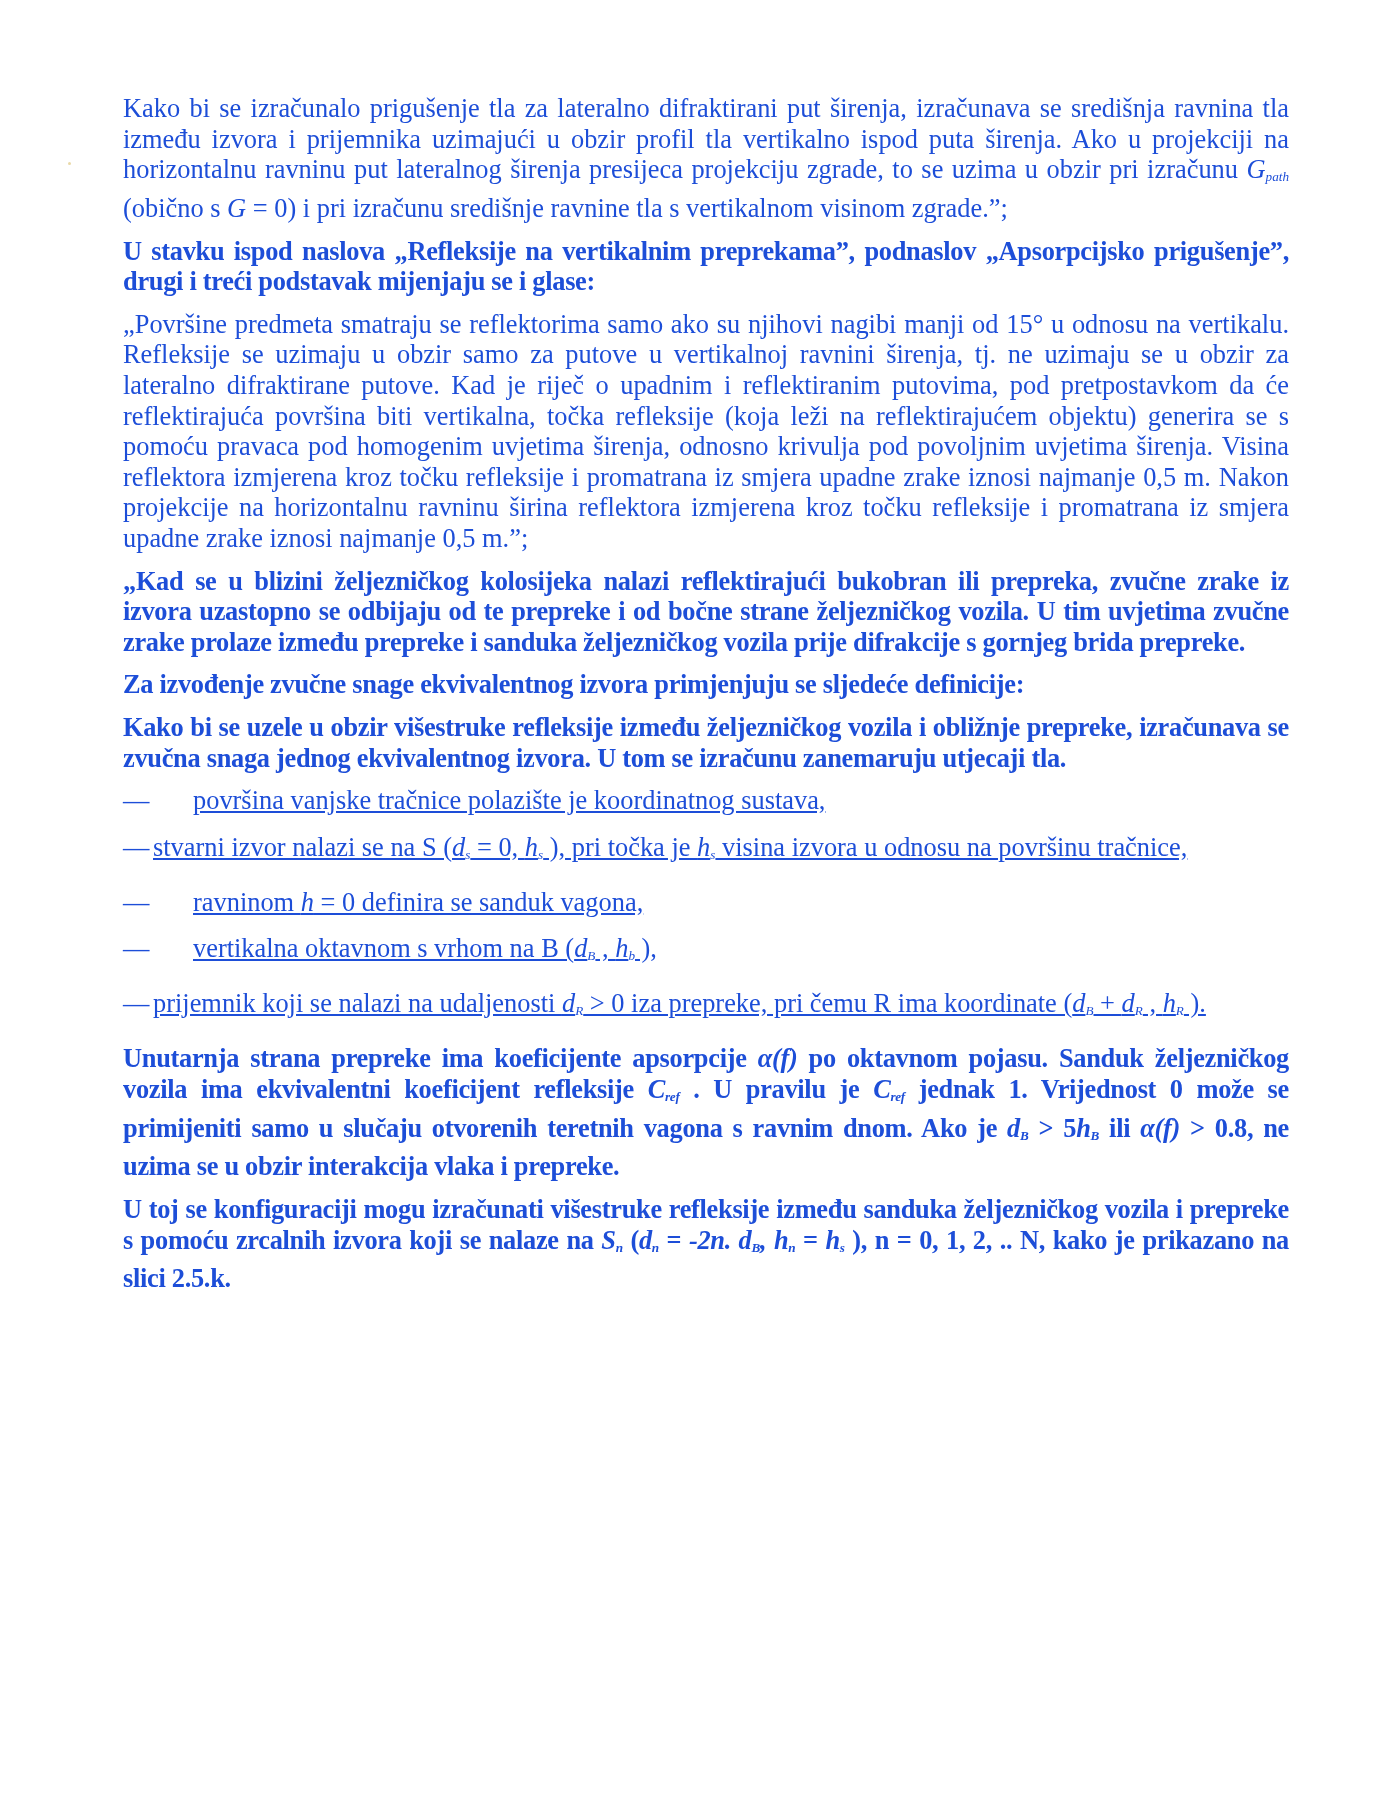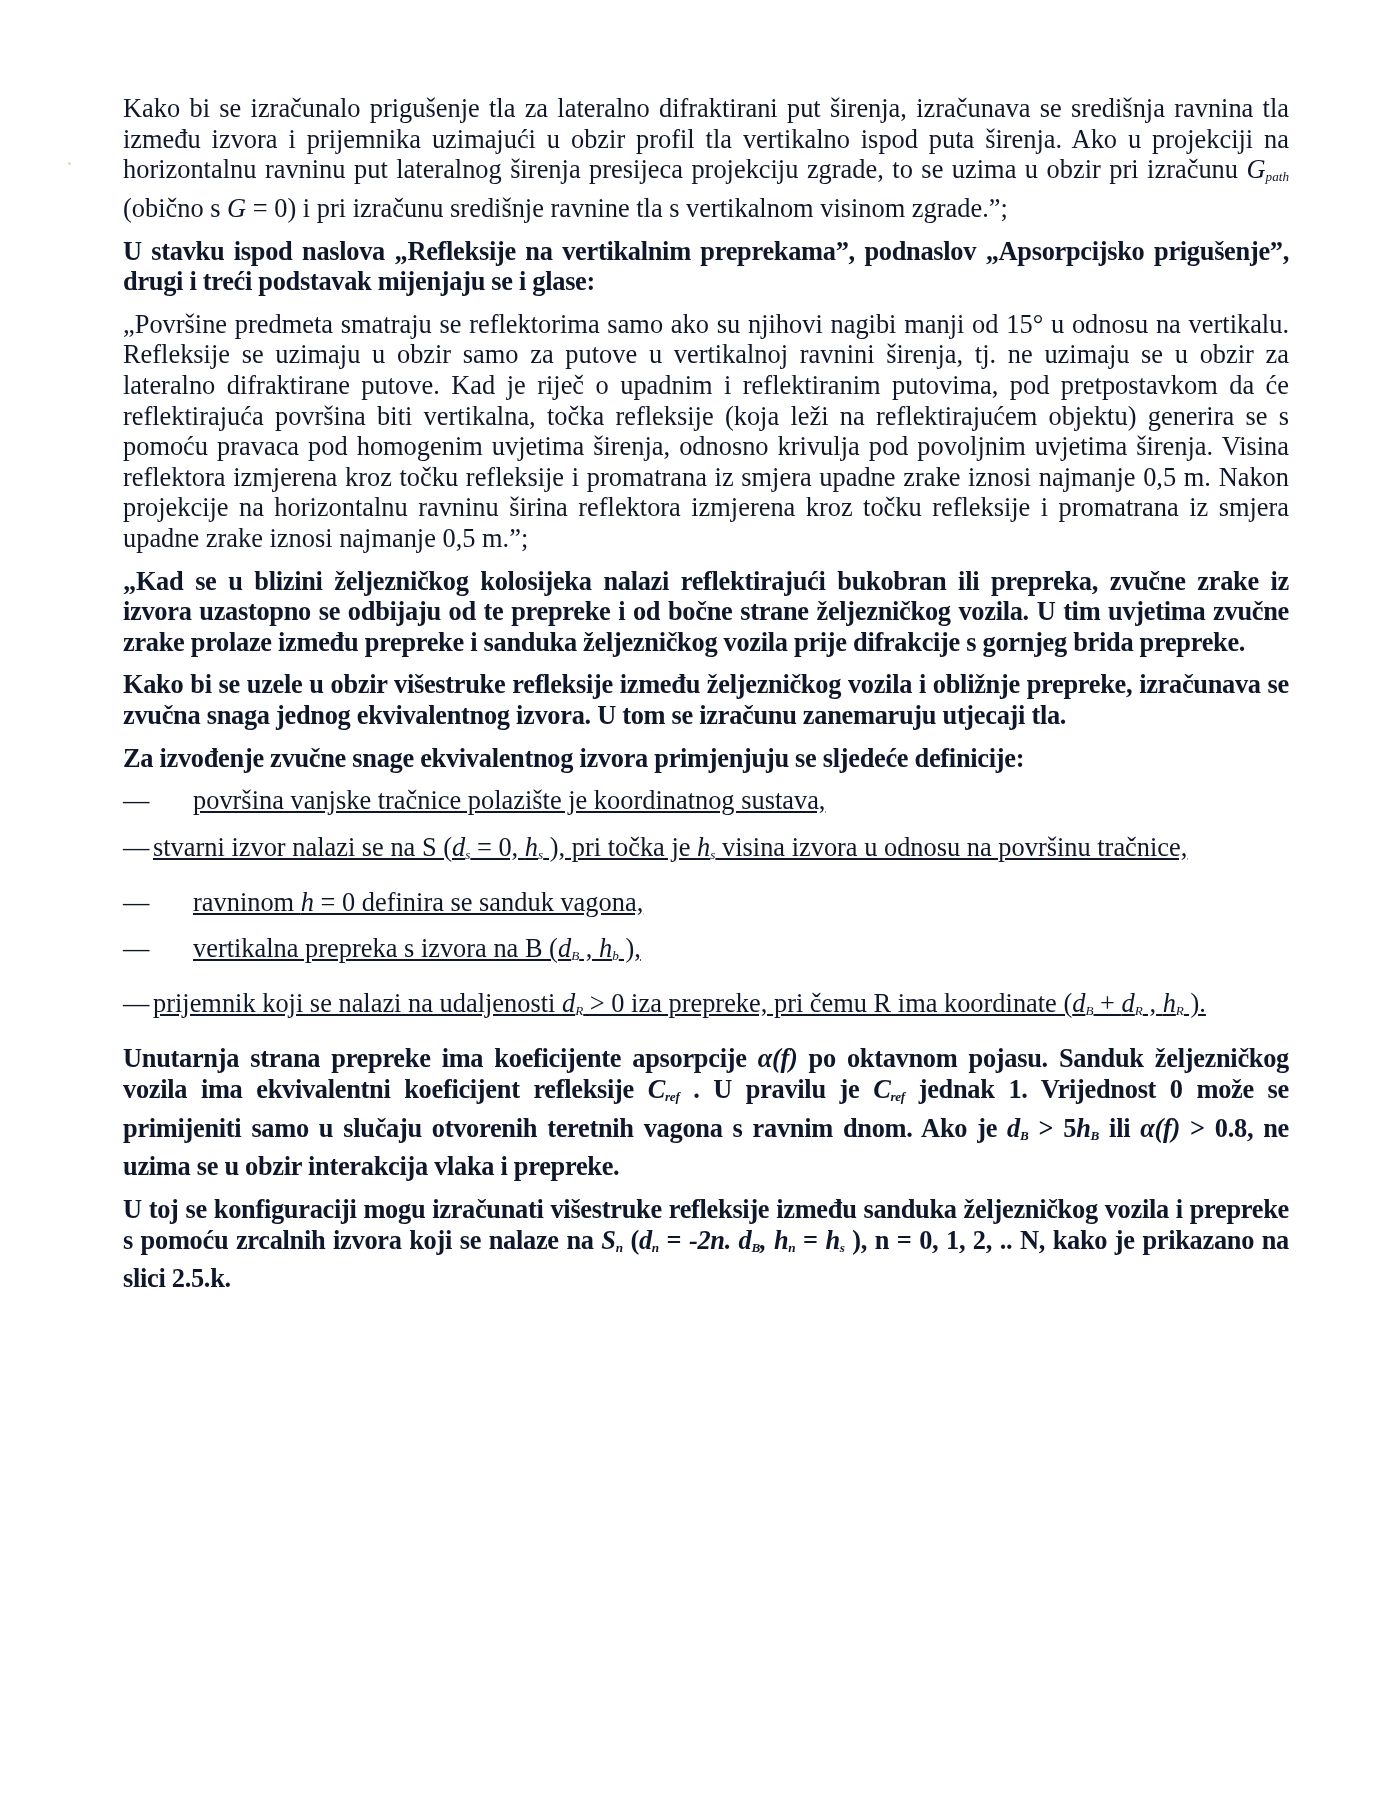--- a/index.html
+++ b/index.html
@@ -1,20 +1,20 @@
 <!DOCTYPE html>
 <html><head>
 <meta charset="utf-8">
 <style>
   html, body { margin: 0; padding: 0; background: #ffffff; }
   body { width: 1386px; height: 1798px; position: relative; overflow: hidden; }
   .page {
     position: absolute; left: 123px; top: 93px; width: 1166px;
     font-family: "Liberation Serif", "DejaVu Serif", serif;
-    font-size: 26.4px; line-height: 30.6px; color: #0f172a;
+    font-size: 26.4px; line-height: 30.6px; color: #1d4ed8;
   }
   .para { margin: 0 0 12px 0; text-align: justify; }
   .para.narrow { letter-spacing: -0.3px; font-weight: bold; }
   .list-item { margin: 0 0 16px 0; display: flex; }
   .dash { flex: 0 0 auto; }
   .dash.wide { width: 70px; }
   .dash.tight { width: 30px; }
   .item-text { flex: 1 1 auto; text-decoration: underline; }
   i { font-style: italic; }
   sub { font-size: 0.5em; vertical-align: -0.25em; font-style: italic; }
@@ -23,39 +23,39 @@
 </head>
 <body>
 
 <div class="mark"></div>
 
 <div class="page">
   <div class="para"><span>Kako bi se izračunalo prigušenje tla za lateralno difraktirani put širenja, izračunava se središnja ravnina tla između izvora i prijemnika uzimajući u obzir profil tla vertikalno ispod puta širenja. Ako u projekciji na horizontalnu ravninu put lateralnog širenja presijeca projekciju zgrade, to se uzima u obzir pri izračunu </span><i>G</i><sub>path</sub><span> (obično s </span><i>G</i><span> = 0) i pri izračunu središnje ravnine tla s vertikalnom visinom zgrade.”;</span></div>
   <div class="para narrow"><span>U stavku ispod naslova „Refleksije na vertikalnim preprekama”, podnaslov „Apsorpcijsko prigušenje”, drugi i treći podstavak mijenjaju se i glase:</span></div>
   <div class="para"><span>„Površine predmeta smatraju se reflektorima samo ako su njihovi nagibi manji od 15° u odnosu na vertikalu. Refleksije se uzimaju u obzir samo za putove u vertikalnoj ravnini širenja, tj. ne uzimaju se u obzir za lateralno difraktirane putove. Kad je riječ o upadnim i reflektiranim putovima, pod pretpostavkom da će reflektirajuća površina biti vertikalna, točka refleksije (koja leži na reflektirajućem objektu) generira se s pomoću pravaca pod homogenim uvjetima širenja, odnosno krivulja pod povoljnim uvjetima širenja. Visina reflektora izmjerena kroz točku refleksije i promatrana iz smjera upadne zrake iznosi najmanje 0,5 m. Nakon projekcije na horizontalnu ravninu širina reflektora izmjerena kroz točku refleksije i promatrana iz smjera upadne zrake iznosi najmanje 0,5 m.”;</span></div>
   <div class="para narrow"><span>„Kad se u blizini željezničkog kolosijeka nalazi reflektirajući bukobran ili prepreka, zvučne zrake iz izvora uzastopno se odbijaju od te prepreke i od bočne strane željezničkog vozila. U tim uvjetima zvučne zrake prolaze između prepreke i sanduka željezničkog vozila prije difrakcije s gornjeg brida prepreke.</span></div>
+  <div class="para narrow"><span>Za izvođenje zvučne snage ekvivalentnog izvora primjenjuju se sljedeće definicije:</span></div>
   <div class="para narrow"><span>Kako bi se uzele u obzir višestruke refleksije između željezničkog vozila i obližnje prepreke, izračunava se zvučna snaga jednog ekvivalentnog izvora. U tom se izračunu zanemaruju utjecaji tla.</span></div>
-  <div class="para narrow"><span>Za izvođenje zvučne snage ekvivalentnog izvora primjenjuju se sljedeće definicije:</span></div>
 
   <div>
     <div class="list-item">
       <span class="dash wide">—</span>
       <span class="item-text"><span>površina vanjske tračnice polazište je koordinatnog sustava,</span></span>
     </div>
     <div class="list-item">
       <span class="dash tight">—</span>
       <span class="item-text"><span>stvarni izvor nalazi se na S (</span><i>d</i><sub>s</sub><span> = 0, </span><i>h</i><sub>s</sub><span> ), pri točka je </span><i>h</i><sub>s</sub><span> visina izvora u odnosu na površinu tračnice,</span></span>
     </div>
     <div class="list-item">
       <span class="dash wide">—</span>
       <span class="item-text"><span>ravninom </span><i>h</i><span> = 0 definira se sanduk vagona,</span></span>
     </div>
     <div class="list-item">
       <span class="dash wide">—</span>
-      <span class="item-text"><span>vertikalna prepreka s izvora na B (</span><i>d</i><sub>B</sub><span> , </span><i>h</i><sub>b</sub><span> ),</span></span>
+      <span class="item-text"><span>vertikalna oktavnom s vrhom na B (</span><i>d</i><sub>B</sub><span> , </span><i>h</i><sub>b</sub><span> ),</span></span>
     </div>
     <div class="list-item">
       <span class="dash tight">—</span>
       <span class="item-text"><span>prijemnik koji se nalazi na udaljenosti </span><i>d</i><sub>R</sub><span> &gt; 0 iza prepreke, pri čemu R ima koordinate (</span><i>d</i><sub>B</sub><span> + </span><i>d</i><sub>R</sub><span> , </span><i>h</i><sub>R</sub><span> ).</span></span>
     </div>
   </div>
 
   <div class="para narrow"><span>Unutarnja strana prepreke ima koeficijente apsorpcije </span><i>α(f)</i><span> po oktavnom pojasu. Sanduk željezničkog vozila ima ekvivalentni koeficijent refleksije </span><i>C</i><sub>ref</sub><span> . U pravilu je </span><i>C</i><sub>ref</sub><span> jednak 1. Vrijednost 0 može se primijeniti samo u slučaju otvorenih teretnih vagona s ravnim dnom. Ako je </span><i>d</i><sub>B</sub><span> &gt; 5</span><i>h</i><sub>B</sub><span> ili </span><i>α(f)</i><span> &gt; 0.8, ne uzima se u obzir interakcija vlaka i prepreke.</span></div>
   <div class="para narrow"><span>U toj se konfiguraciji mogu izračunati višestruke refleksije između sanduka željezničkog vozila i prepreke s pomoću zrcalnih izvora koji se nalaze na </span><i>S</i><sub>n</sub><span> (</span><i>d</i><sub>n</sub><span> = </span><i>-2n. d</i><sub>B</sub><i>, </i><i>h</i><sub>n</sub><span> = </span><i>h</i><sub>s</sub><span> ), n = 0, 1, 2, .. N, kako je prikazano na slici 2.5.k.</span></div>
 </div>

